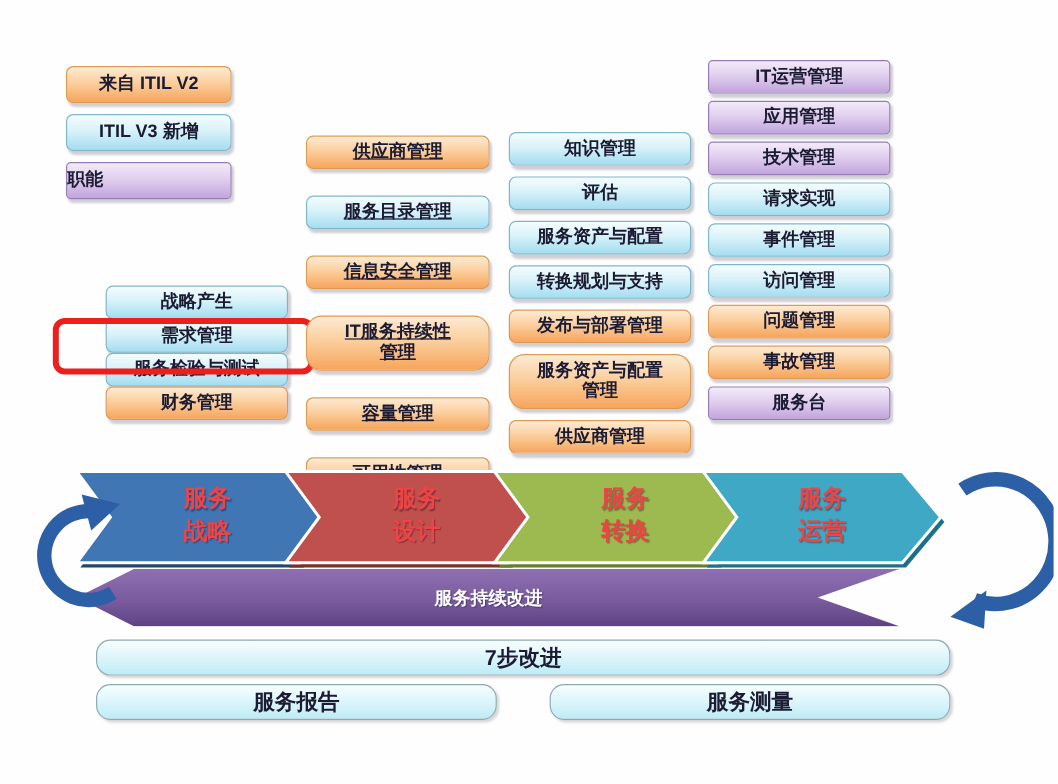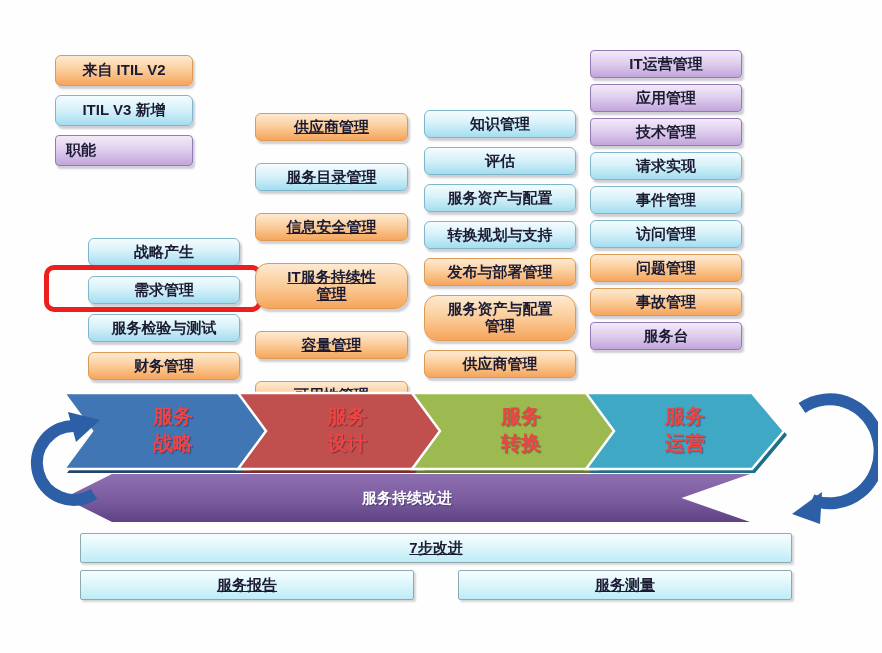--- a/index.html
+++ b/index.html
@@ -31,23 +31,23 @@
     border-color:#7fb6c9;
   }
   .purple {
     background:linear-gradient(180deg,#f3eaf9 0%,#e0cfee 45%,#c2a5dc 100%);
     border-color:#9379b5;
     border-radius:4px;
   }
   
   .col { position:absolute; display:flex; flex-direction:column; }
   #legend   { left:55px;  top:55px;  width:138px; gap:9px; }
-  #legend .box { height:31px; justify-content:flex-start; padding-left:10px; }
+  #legend .box { height:31px; justify-content:flex-start; }
   #legend .box.centerable { justify-content:center; padding-left:0; }
-  #col-strategy   { left:88px;  top:238px; width:152px; gap:10px; }
+  #col-strategy   { left:88px;  top:238px; width:152px; }
   #col-design     { left:255px; top:113px; width:153px; gap:22px;text-decoration:underline; }
   #col-transition { left:424px; top:110px; width:152px; gap:9px; }
   #col-operation  { left:590px; top:50px;  width:152px; gap:6px; }
   
   .highlight-rect {
     position:absolute; left:44px; top:265px; width:218px; height:47px;
     box-sizing:border-box;
     border:5px solid #ec1e1e; border-radius:10px;
     pointer-events:none;
   }
@@ -69,25 +69,24 @@
     filter:drop-shadow(4px 4px 0 rgba(70,50,100,.30));
   }
   .csi-banner span {
     color:#ffffff; font-size:15px; font-weight:700;
     text-shadow:1px 1px 1px rgba(0,0,40,.35);
   }
   
   .cyanbar {
     position:absolute; height:30px; box-sizing:border-box;
     display:flex; align-items:center; justify-content:center;
-    font-size:15px; font-weight:700;
+    font-size:18px; font-weight:700;
     background:linear-gradient(180deg,#f6feff 0%,#dff6fb 45%,#bdecf6 100%);
-    border:1.4px solid #8fa9b0; border-radius:2px;
+    border:1.4px solid #8fa9b0; border-radius:12px;
     box-shadow:2px 2px 2px rgba(140,140,150,.35);
-    text-decoration:underline;
   }
   #bar-seven { left:80px; top:533px; width:712px; }
   #bar-report { left:80px; top:570px; width:334px; }
   #bar-measure { left:458px; top:570px; width:334px; }
   
   .curve { position:absolute; }
   #curve-left  { left:12px;  top:396px; }
   #curve-right { left:788px; top:392px; }
 </style>
 </head>

